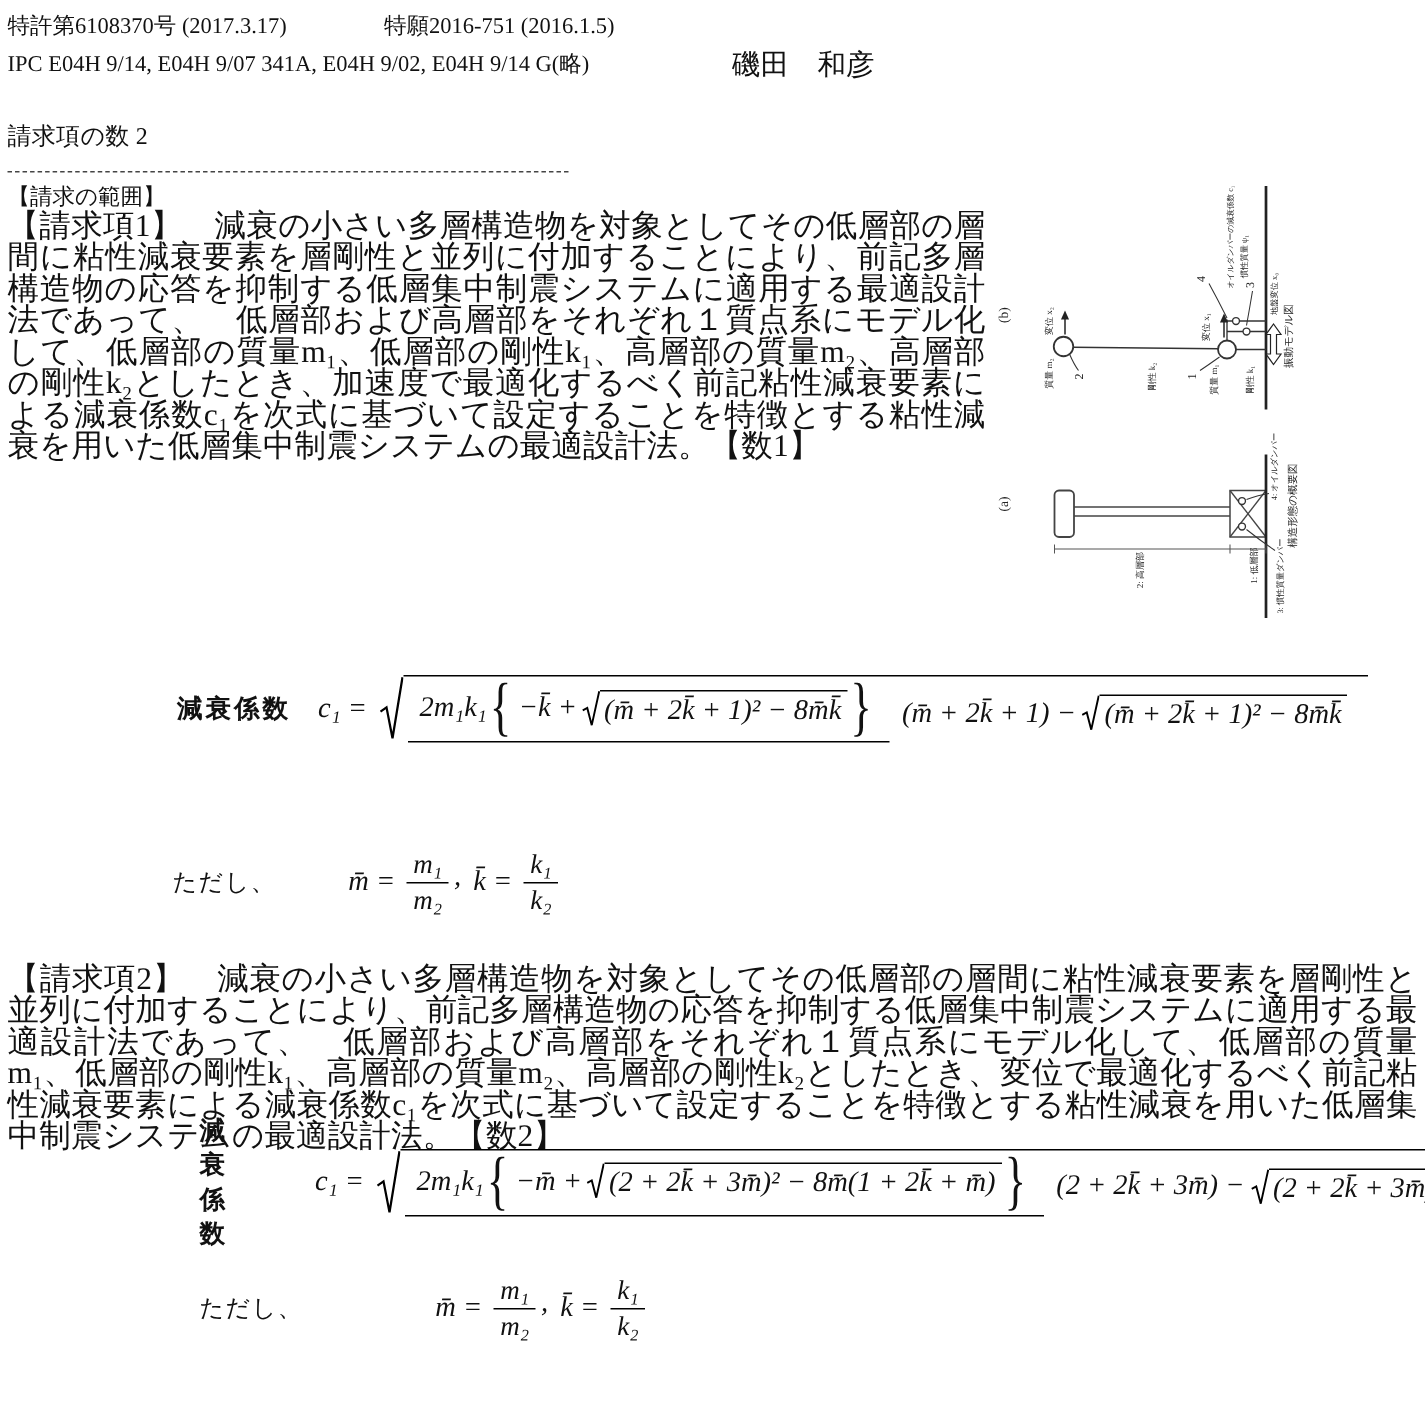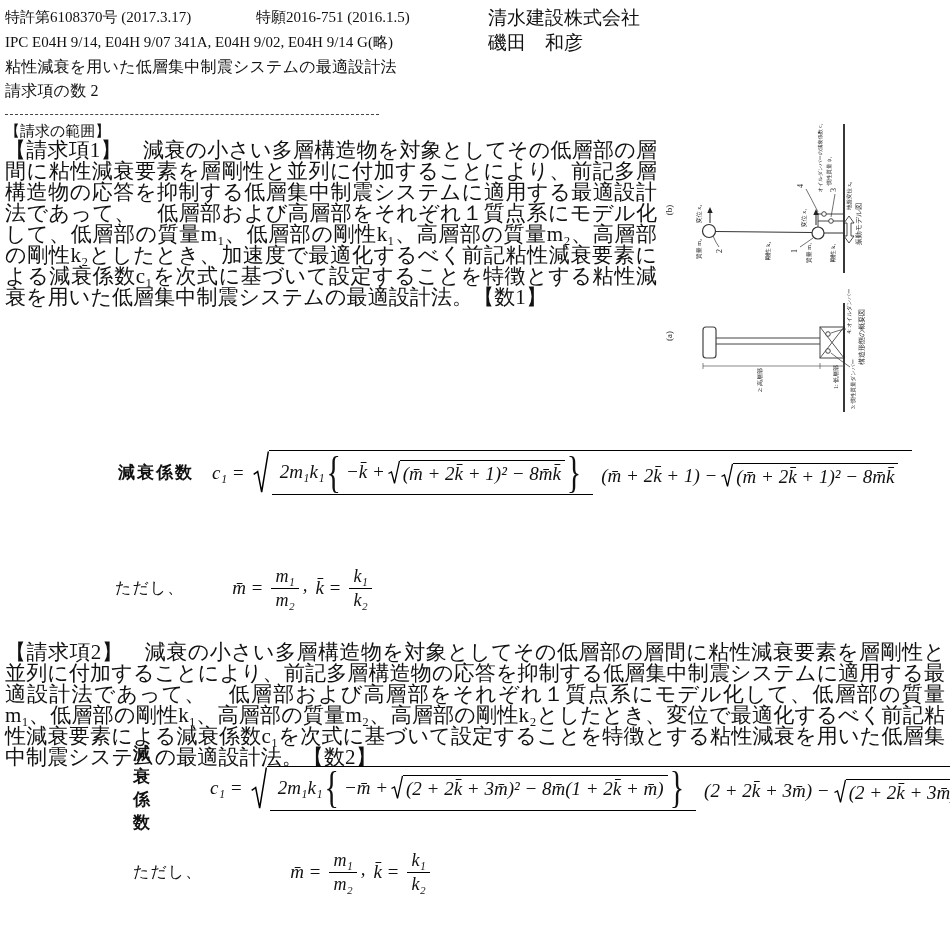--- a/index.html
+++ b/index.html
@@ -43,24 +43,22 @@
   #figure-svg{position:absolute;left:645px;top:112px;width:245px;height:316px;}
   #figure-svg text{font-family:"Liberation Serif","DejaVu Serif",serif;fill:#222;}
 </style>
 </head>
 <body>
 
 <div class="page">
 
   <div class="abs hdr" style="left:5px;top:8px">特許第6108370号 (2017.3.17)</div>
   <div class="abs hdr" style="left:256px;top:8px">特願2016-751 (2016.1.5)</div>
-  <div class="abs hdr-right" style="left:488px;top:5px">清水建設株式会社</div>
   <div class="abs hdr" style="left:5px;top:33px">IPC E04H 9/14, E04H 9/07 341A, E04H 9/02, E04H 9/14 G(略)</div>
   <div class="abs hdr-right" style="left:488px;top:30px">磯田　和彦</div>
-  <div class="abs title-line" style="left:5px;top:57px">粘性減衰を用いた低層集中制震システムの最適設計法</div>
   <div class="abs title-line" style="left:5px;top:81px">請求項の数 2</div>
   <div class="dash-sep"></div>
 
   <div class="abs claims-head" style="left:5px;top:122px">【請求の範囲】</div>
   <div class="claim-par" id="claim1">【請求項1】　減衰の小さい多層構造物を対象としてその低層部の層間に粘性減衰要素を層剛性と並列に付加することにより、前記多層構造物の応答を抑制する低層集中制震システムに適用する最適設計法であって、　低層部および高層部をそれぞれ１質点系にモデル化して、低層部の質量m₁、低層部の剛性k₁、高層部の質量m₂、高層部の剛性k₂としたとき、加速度で最適化するべく前記粘性減衰要素による減衰係数c₁を次式に基づいて設定することを特徴とする粘性減衰を用いた低層集中制震システムの最適設計法。【数1】</div>
   <div class="claim-par" id="claim2">【請求項2】　減衰の小さい多層構造物を対象としてその低層部の層間に粘性減衰要素を層剛性と並列に付加することにより、前記多層構造物の応答を抑制する低層集中制震システムに適用する最適設計法であって、　低層部および高層部をそれぞれ１質点系にモデル化して、低層部の質量m₁、低層部の剛性k₁、高層部の質量m₂、高層部の剛性k₂としたとき、変位で最適化するべく前記粘性減衰要素による減衰係数c₁を次式に基づいて設定することを特徴とする粘性減衰を用いた低層集中制震システムの最適設計法。【数2】</div>
 
   <svg id="figure-svg" viewBox="645 112 245 316">
 
     <text transform="rotate(-90 672 210)" x="672" y="210" font-size="9" text-anchor="middle">(b)</text>

